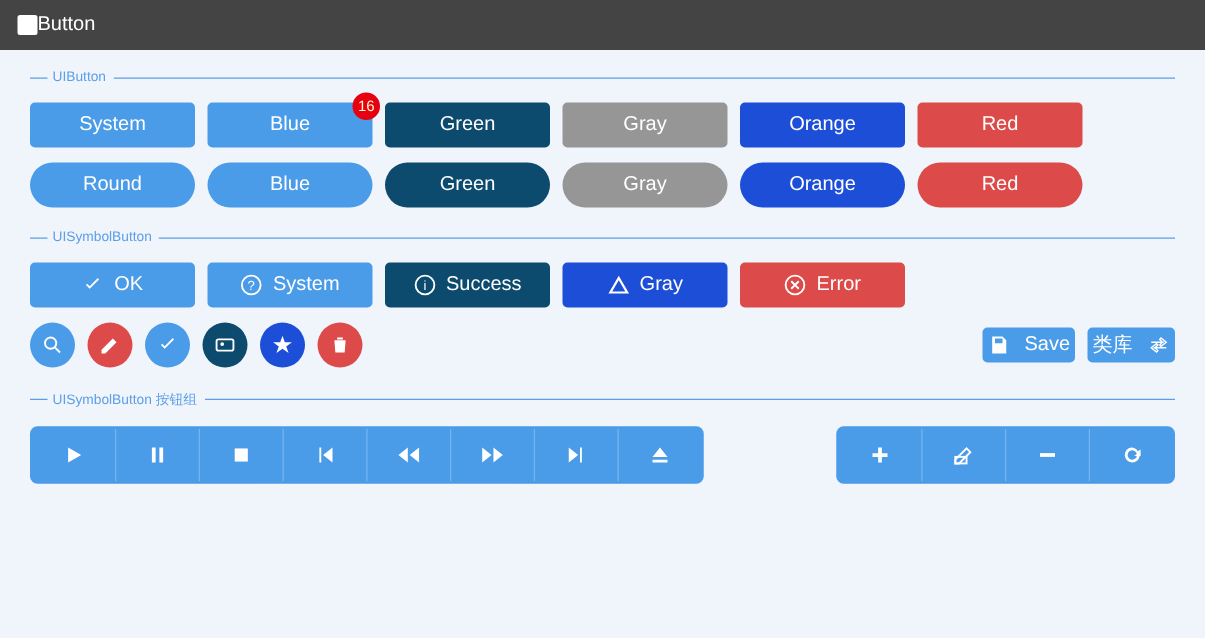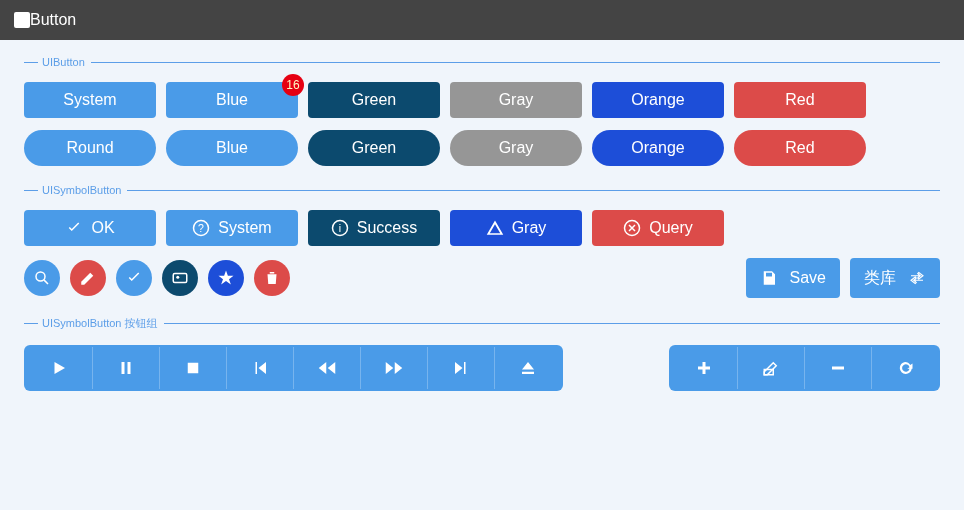--- a/index.html
+++ b/index.html
@@ -14,21 +14,21 @@
 .btn{border:none;color:#fff;font-size:16px;height:36px;display:flex;align-items:center;justify-content:center;cursor:pointer;border-radius:4px;position:relative;gap:8px;font-family:inherit}
 .w{width:132px}
 .round{border-radius:22px}
 .blue{background:#4a9be8}
 .green{background:#0c4a6e}
 .gray{background:#969696}
 .orange{background:#1d4ed8}
 .red{background:#dc4b49}
 .badge{position:absolute;top:-8px;right:-6px;background:#e60012;color:#fef9c3;border-radius:50%;width:22px;height:22px;display:flex;align-items:center;justify-content:center;font-size:12px}
 .circ{width:36px;height:36px;border-radius:50%;display:flex;align-items:center;justify-content:center;color:#fff;cursor:pointer}
-.bigbtn{height:40px;padding:0 14px;display:flex;align-items:center;gap:12px;border-radius:4px;background:#4a9be8;color:#fff;border:none;font-size:16px;cursor:pointer;font-family:inherit}
+.bigbtn{height:28px;padding:0 4px;display:flex;align-items:center;gap:12px;border-radius:4px;background:#4a9be8;color:#fff;border:none;font-size:16px;cursor:pointer;font-family:inherit}
 .group{display:flex;background:#4a9be8;border-radius:6px;padding:2px}
 .gbtn{width:66px;height:42px;display:flex;align-items:center;justify-content:center;color:#fff;cursor:pointer}
 .gbtn:not(:last-child){border-right:1px solid rgba(255,255,255,0.25)}
 .spacer{flex:1}
 svg{width:18px;height:18px;fill:currentColor}
 </style>
 </head>
 <body>
 
 <div class="titlebar">
@@ -114,21 +114,21 @@
           <svg viewBox="0 0 24 24">
             <path d="M12 2L1 21h22L12 2zm0 5l7 12H5l7-12z"></path>
           </svg>
           <span>Gray</span>
         </button>
 <button class="btn w red">
           <svg viewBox="0 0 24 24">
             <circle cx="12" cy="12" r="10" fill="none" stroke="currentColor" stroke-width="2"></circle>
             <path d="M8 8l8 8M16 8l-8 8" stroke="currentColor" stroke-width="2"></path>
           </svg>
-          <span>Query</span>
+          <span>Error</span>
         </button>
 </div>
 <div class="row">
 <div class="circ blue">
           <svg viewBox="0 0 24 24">
             <circle cx="10" cy="10" r="6" fill="none" stroke="currentColor" stroke-width="2"></circle>
             <path d="M14.5 14.5L20 20" stroke="currentColor" stroke-width="2"></path>
           </svg>
         </div>
 <div class="circ red">

